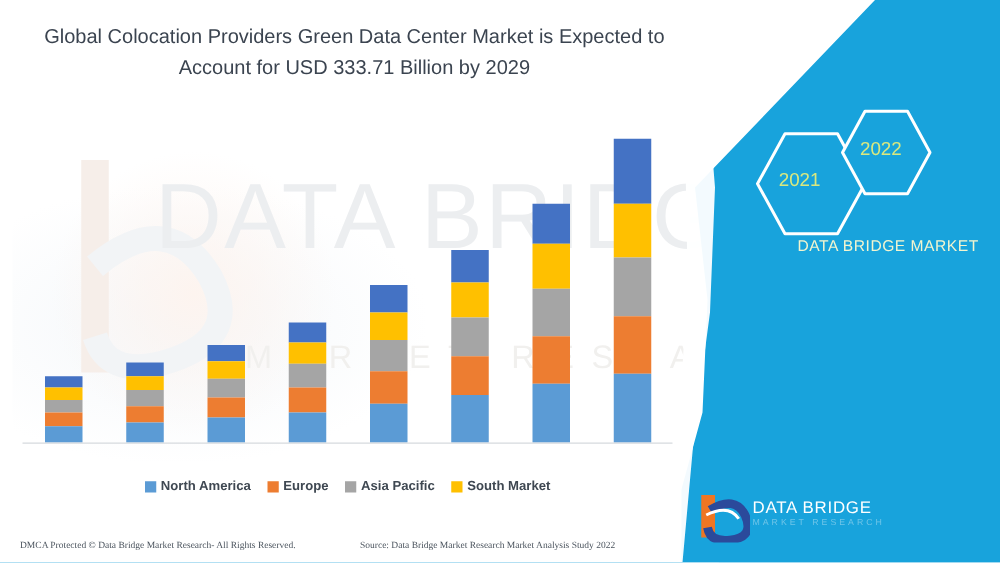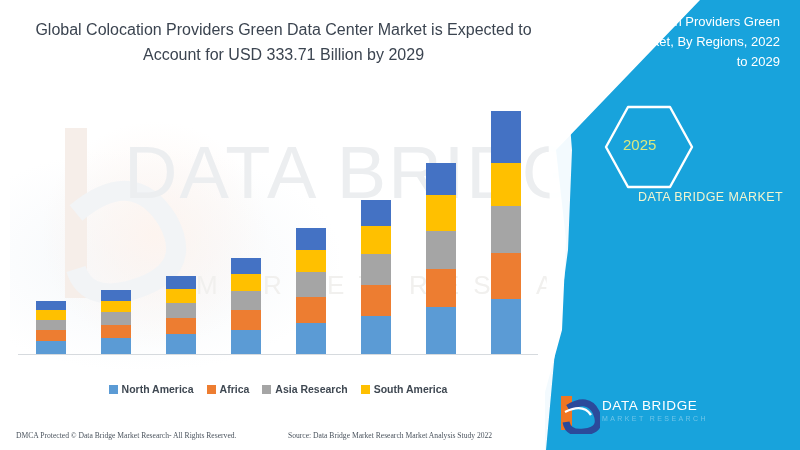--- a/index.html
+++ b/index.html
@@ -186,52 +186,57 @@
 
     </div>
 
     <div class="legend" id="legend">
         <div class="lg">
           <span class="swatch" style="background: rgb(91, 155, 213);"></span>
           <span class="lg-label">North America</span>
         </div>
         <div class="lg">
           <span class="swatch" style="background: rgb(237, 125, 49);"></span>
-          <span class="lg-label">Africa</span>
+          <span class="lg-label">Europe</span>
         </div>
         <div class="lg">
           <span class="swatch" style="background: rgb(165, 165, 165);"></span>
-          <span class="lg-label">Asia Research</span>
+          <span class="lg-label">Asia Pacific</span>
         </div>
         <div class="lg">
           <span class="swatch" style="background: rgb(255, 192, 0);"></span>
-          <span class="lg-label">South America</span>
+          <span class="lg-label">South Market</span>
         </div>
       </div>
 
     <div class="footer">
       <div class="foot-l">DMCA Protected © Data Bridge Market Research- All Rights Reserved.</div>
       <div class="foot-r">Source: Data Bridge Market Research Market Analysis Study 2022</div>
     </div>
   </div>
 
   <div class="right-panel"></div>
   <div class="sliver"></div>
 
-  <div class="right-title">Global Colocation Providers Green Data Center Market, By Regions, 2022 to 2029</div>
 
   <div class="hexwrap">
 
     <div class="hex" style="left:18px;top:12px;">
       <svg width="92" height="86" viewBox="0 0 92 86">
         <polygon points="25,3 67,3 89,43 67,83 25,83 3,43" fill="none" stroke="#ffffff" stroke-width="2.4" stroke-linejoin="round"></polygon>
       </svg>
-      <div class="hex-label" style="left:20px;top:32px;">2025</div>
-    </div>
-
+      <div class="hex-label" style="left:20px;top:32px;">2021</div>
+    </div>
+
+    <div class="hex" style="left:86px;top:-6px;">
+      <svg width="76" height="72" viewBox="0 0 76 72">
+        <polygon points="21,3 55,3 73,36 55,69 21,69 3,36" fill="#18a3dc" stroke="#ffffff" stroke-width="2.4" stroke-linejoin="round"></polygon>
+      </svg>
+      <div class="hex-label" style="left:17px;top:25px;">2022</div>
+    </div>
   </div>
 
   <div class="dbmr">
     <div>DATA BRIDGE MARKET</div>
   </div>
 
   <div class="logo">
     <svg width="44" height="42" viewBox="0 0 44 42">
       <path d="M5 4 L16 4 L16 38 L5 38 Z" fill="#ef7622"></path>
       <path d="M12 16 q20 -12 28 4 q8 18 -12 20 q-16 2 -18 -10" fill="none" stroke="#2b4a9b" stroke-width="7"></path>

